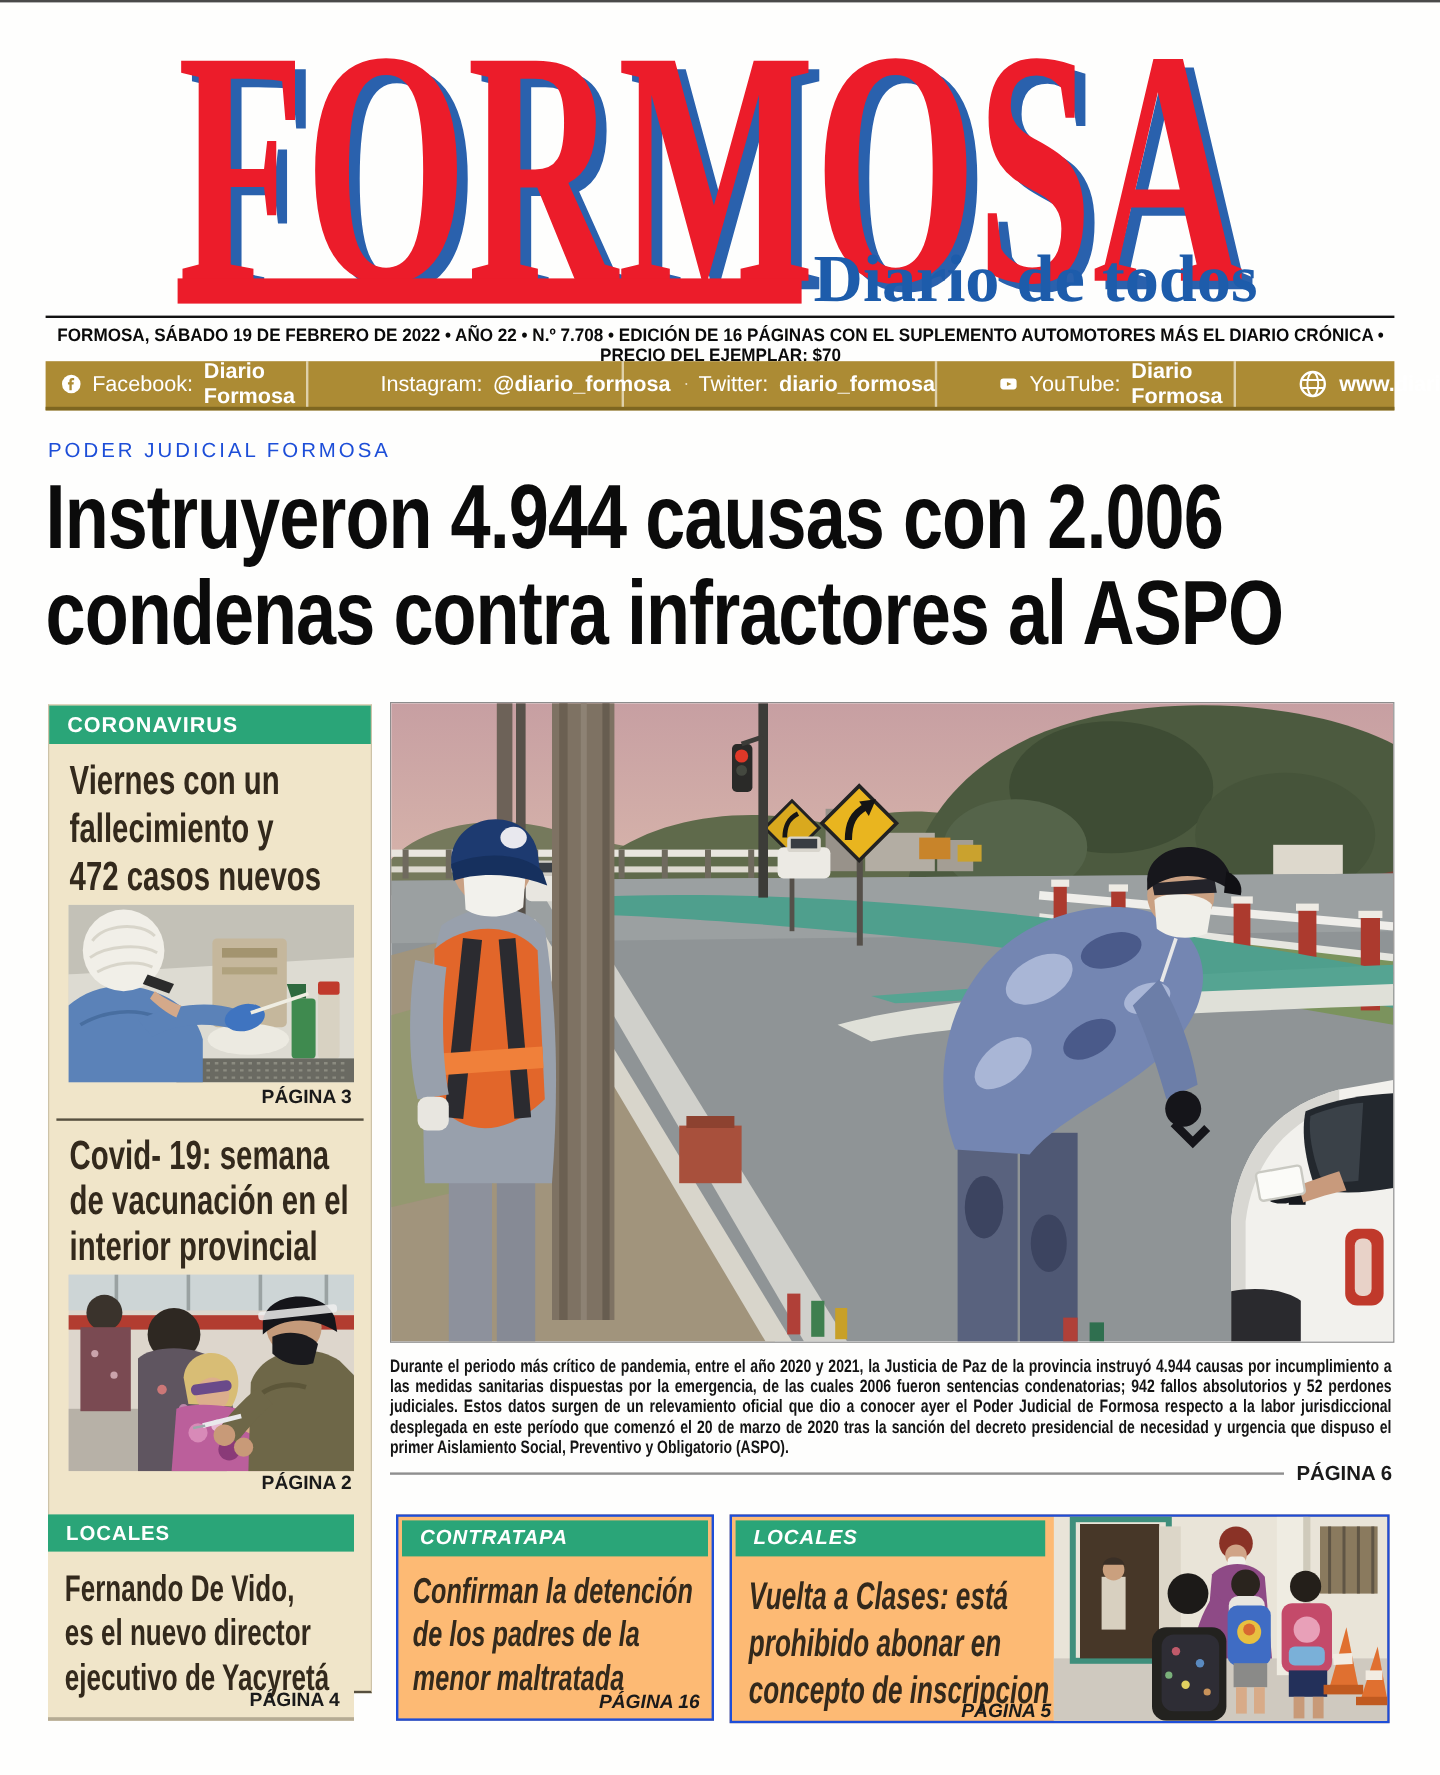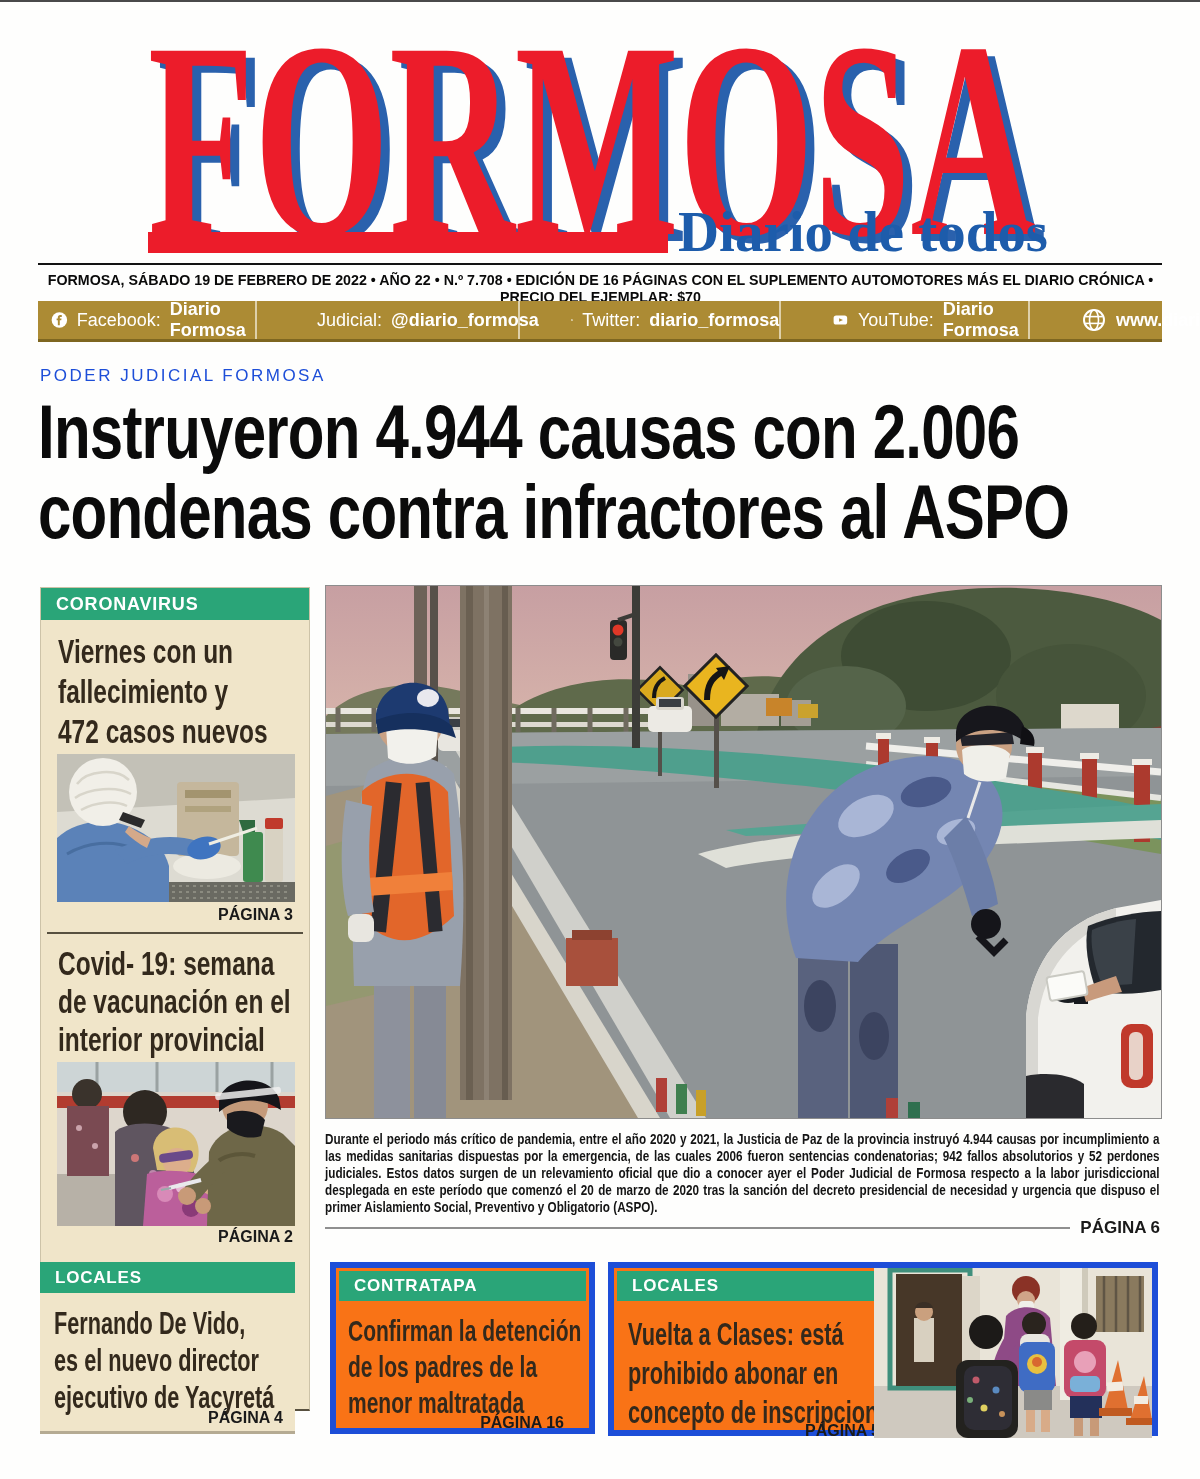--- a/index.html
+++ b/index.html
@@ -26,21 +26,21 @@
   .panel-line{font-weight:bold;color:#33291c;}
   .page-ref{font-weight:bold;font-size:16px;color:#1a1a1a;text-align:right;}
   .sidebar{border:1px solid #cdc3a8;border-bottom:2px solid #57503f;}
   .divider{background:#57503f;}
   .photo-frame{display:block;}
   
   .caption{font-size:15px;font-weight:bold;line-height:17px;color:#141414;text-align:justify;transform:scaleX(0.78);transform-origin:0 0;}
   .cap-foot{display:flex;align-items:flex-start;}
   .cap-rule{flex:1;border-top:2px solid #8f8f8f;margin:9px 10px 0 0;}
   
-  .boxed{background:#f97316;border:6px solid #1d4ed8;box-sizing:border-box;}
+  .boxed{background:#fdba74;border:2px solid #1d4ed8;box-sizing:border-box;font-style:italic;}
   .box1{background:#f0e5c9;border-bottom:3px solid #b5ab93;box-sizing:border-box;}
   svg text{font-family:"Liberation Serif",serif;}
 </style>
 </head>
 <body>
 
 <div class="page">
 
   <svg class="abs" style="left:140px;top:26px;" width="905" height="218" viewBox="0 0 905 218">
     <text x="17" y="213" font-size="280" font-weight="bold" fill="#2a61ad" textLength="888" lengthAdjust="spacingAndGlyphs">FORMOSA</text>
@@ -62,21 +62,21 @@
       </svg>
       <span class="social-label">Facebook:</span>
       <span class="social-handle">Diario Formosa</span>
     </div>
     <div class="social-cell" style="width:18.7%;">
       <svg width="26" height="26" viewBox="0 0 26 26">
         <rect x="3.2" y="3.2" width="19.6" height="19.6" rx="5.5" fill="none" stroke="#fff" stroke-width="2.2"></rect>
         <circle cx="13" cy="13" r="5" fill="none" stroke="#fff" stroke-width="2.2"></circle>
         <circle cx="19.1" cy="6.9" r="1.6" fill="#fff"></circle>
       </svg>
-      <span class="social-label">Judicial:</span>
+      <span class="social-label">Instagram:</span>
       <span class="social-handle">@diario_formosa</span>
     </div>
     <div class="social-cell" style="width:18.5%;">
       <svg width="26" height="26" viewBox="0 0 26 26">
         <circle cx="13" cy="13" r="12" fill="#fff"></circle>
         <path d="M20.2,9.2c-.5.2-1.1.4-1.6.5.6-.4,1-.9,1.2-1.6-.5.3-1.1.6-1.8.7-.5-.6-1.3-.9-2.1-.9-1.6,0-2.9,1.3-2.9,2.9,0,.2,0,.5.1.7-2.4-.1-4.6-1.3-6-3.1-.3.4-.4,1-.4,1.5,0,1,.5,1.9,1.3,2.4-.5,0-.9-.2-1.3-.4v0c0,1.4,1,2.6,2.3,2.9-.2.1-.5.1-.8.1-.2,0-.4,0-.6-.1.4,1.2,1.5,2,2.7,2.1-1,.8-2.3,1.2-3.6,1.2h-.7c1.3.8,2.8,1.3,4.4,1.3,5.3,0,8.2-4.4,8.2-8.2v-.4C19.3,10.3,19.8,9.8,20.2,9.2z" fill="#ac8b34"></path>
       </svg>
       <span class="social-label">Twitter:</span>
       <span class="social-handle">diario_formosa</span>
     </div>
@@ -350,21 +350,21 @@
     <div class="abs condensed panel-line" style="left:14px;top:81px;font-size:31px;transform:scaleX(0.7);">es el nuevo director</div>
     <div class="abs condensed panel-line" style="left:14px;top:118px;font-size:31px;transform:scaleX(0.7);">ejecutivo de Yacyretá</div>
     <div class="abs page-ref" style="right:12px;top:147px;">PÁGINA 4</div>
   </div>
 
   <div class="abs boxed" style="left:330px;top:1260px;width:265px;height:172px;">
     <div class="green-head" style="margin:3px;height:30px;line-height:30px;font-size:17px;">CONTRATAPA</div>
     <div class="abs condensed panel-line" style="left:12px;top:46px;font-size:30px;transform:scaleX(0.7);">Confirman la detención</div>
     <div class="abs condensed panel-line" style="left:12px;top:82px;font-size:30px;transform:scaleX(0.7);">de los padres de la</div>
     <div class="abs condensed panel-line" style="left:12px;top:118px;font-size:30px;transform:scaleX(0.7);">menor maltratada</div>
-    <div class="abs page-ref" style="right:25px;top:146px;">PÁGINA 16</div>
+    <div class="abs page-ref" style="right:10px;top:146px;">PÁGINA 16</div>
   </div>
 
   <div class="abs boxed" style="left:608px;top:1260px;width:550px;height:174px;">
     <div class="green-head" style="margin:3px;width:258px;height:30px;line-height:30px;font-size:17px;box-sizing:border-box;">LOCALES</div>
     <div class="abs condensed panel-line" style="left:14px;top:48px;font-size:32px;transform:scaleX(0.68);">Vuelta a Clases: está</div>
     <div class="abs condensed panel-line" style="left:14px;top:87px;font-size:32px;transform:scaleX(0.68);">prohibido abonar en</div>
     <div class="abs condensed panel-line" style="left:14px;top:126px;font-size:32px;transform:scaleX(0.68);">concepto de inscripcion</div>
     <div class="abs page-ref" style="left:14px;width:252px;top:154px;">PÁGINA 5</div>
 
     <svg class="abs photo-frame" style="right:0;top:0;" width="278" height="170" viewBox="0 0 278 170">

